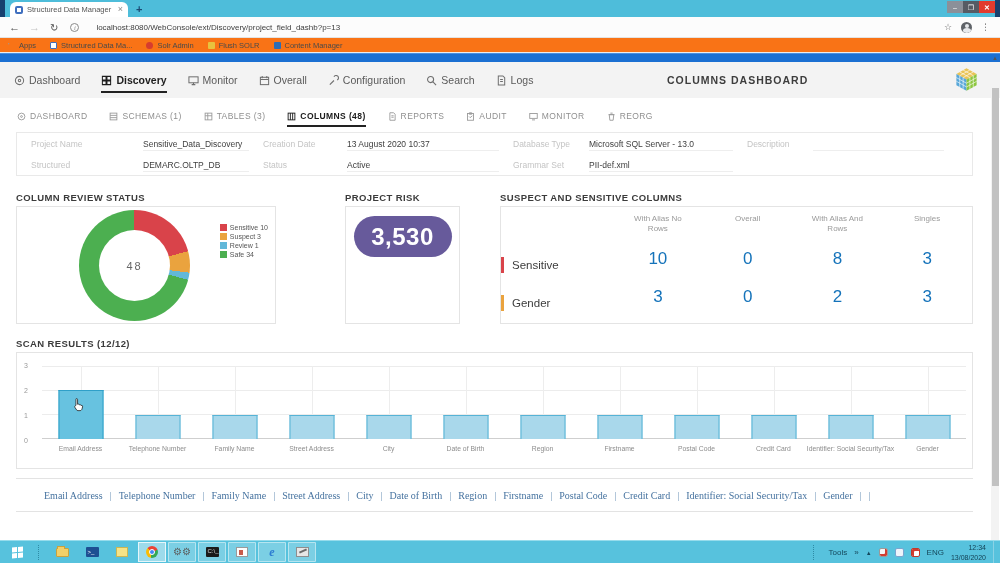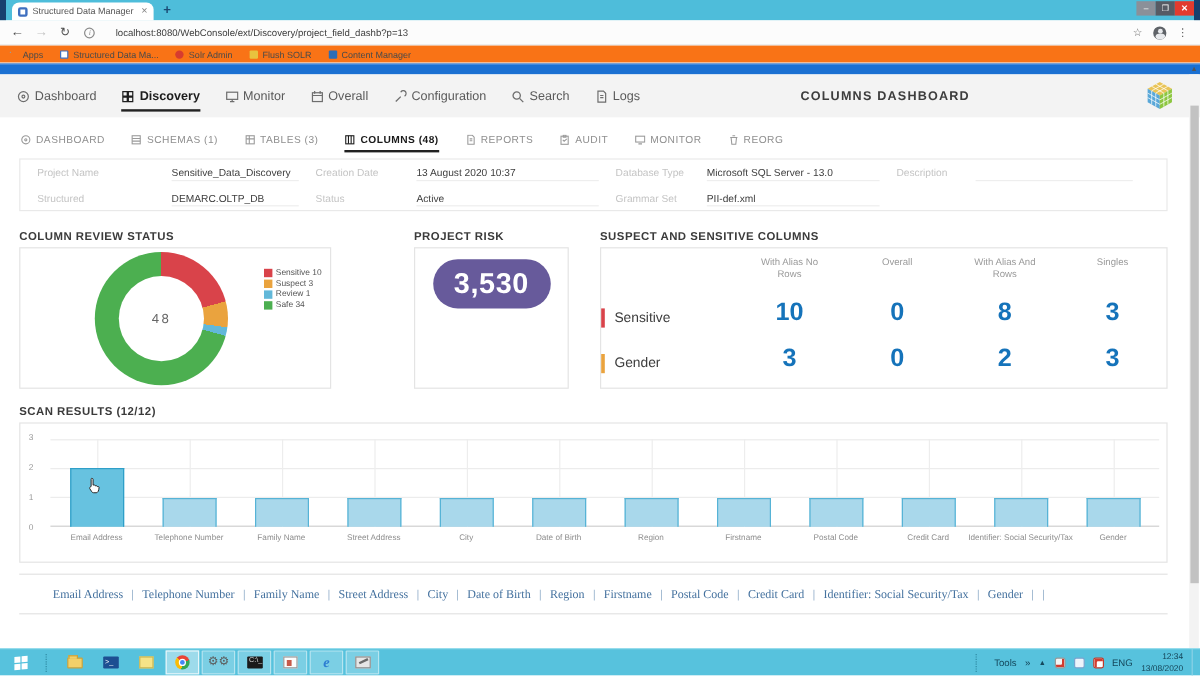--- a/index.html
+++ b/index.html
@@ -80,21 +80,21 @@
   .lg-row { display:flex; align-items:center; gap:3px; font-size:7px; color:#555; }
   .lg-sw { width:7px; height:7px; flex:none; }
 
   
   .risk-pill { margin:9px auto 0; width:98px; height:41px; border-radius:22px; display:flex; align-items:center; justify-content:center; color:#fff; font-size:24px; font-weight:bold; letter-spacing:.5px; }
 
   
   .sus-grid { display:grid; grid-template-columns:112px 1fr 1fr 1fr 1fr; padding-top:7px; }
   .sus-h { font-size:8px; color:#9a9a9a; text-align:center; line-height:1.25; padding:0 14px; }
   .sus-label { font-size:11.5px; color:#3d3d3d; padding-left:8px; margin-top:11px; height:16px; line-height:16px; border-left:3px solid transparent; }
-  .sus-val { font-size:21px; font-weight:bold; color:#1573ba; text-align:center; margin-top:3px; }
+  .sus-val { font-size:17px; font-weight:normal; color:#1573ba; text-align:center; margin-top:3px; }
 
   
   .plot { position:absolute; left:25px; right:6px; top:13px; bottom:29px; border-bottom:1px solid #cfcfcf; }
   .hline { position:absolute; left:0; right:0; height:1px; background:#ececec; }
   .ytick { position:absolute; left:7px; font-size:7px; color:#999; width:10px; text-align:left; }
   .slots { position:absolute; left:25px; right:6px; top:13px; bottom:29px; display:flex; }
   .slot { flex:1; position:relative; }
   .vline { position:absolute; left:50%; top:0; bottom:0; width:1px; background:#ededed; }
   .bar { position:absolute; bottom:0; left:50%; transform:translateX(-50%); width:45px; border:1px solid #56b3d6; border-bottom:none; background:#a9d8eb; }
   .xlabel { position:absolute; top:calc(100% + 5px); left:-8px; right:-8px; text-align:center; font-size:6.8px; color:#8d8d8d; line-height:1.35; }
@@ -363,21 +363,21 @@
             <span class="lg-sw" style="background: rgb(98, 184, 217);"></span>
             <span>Review 1</span>
           </span>
         <span class="lg-row">
             <span class="lg-sw" style="background: rgb(76, 175, 80);"></span>
             <span>Safe 34</span>
           </span>
       </div>
     </div>
 
-    <div class="card" style="left:345px; top:108px; width:129px; height:118px;">
+    <div class="card" style="left:345px; top:108px; width:115px; height:118px;">
       <div class="risk-pill" style="background: rgb(103, 90, 155);">3,530</div>
     </div>
 
     <div class="card sus-grid" style="left:500px; top:108px; width:473px; height:118px;">
       <span></span>
       <span class="sus-h">With Alias No Rows</span>
       <span class="sus-h">Overall</span>
       <span class="sus-h">With Alias And Rows</span>
       <span class="sus-h">Singles</span>
 

